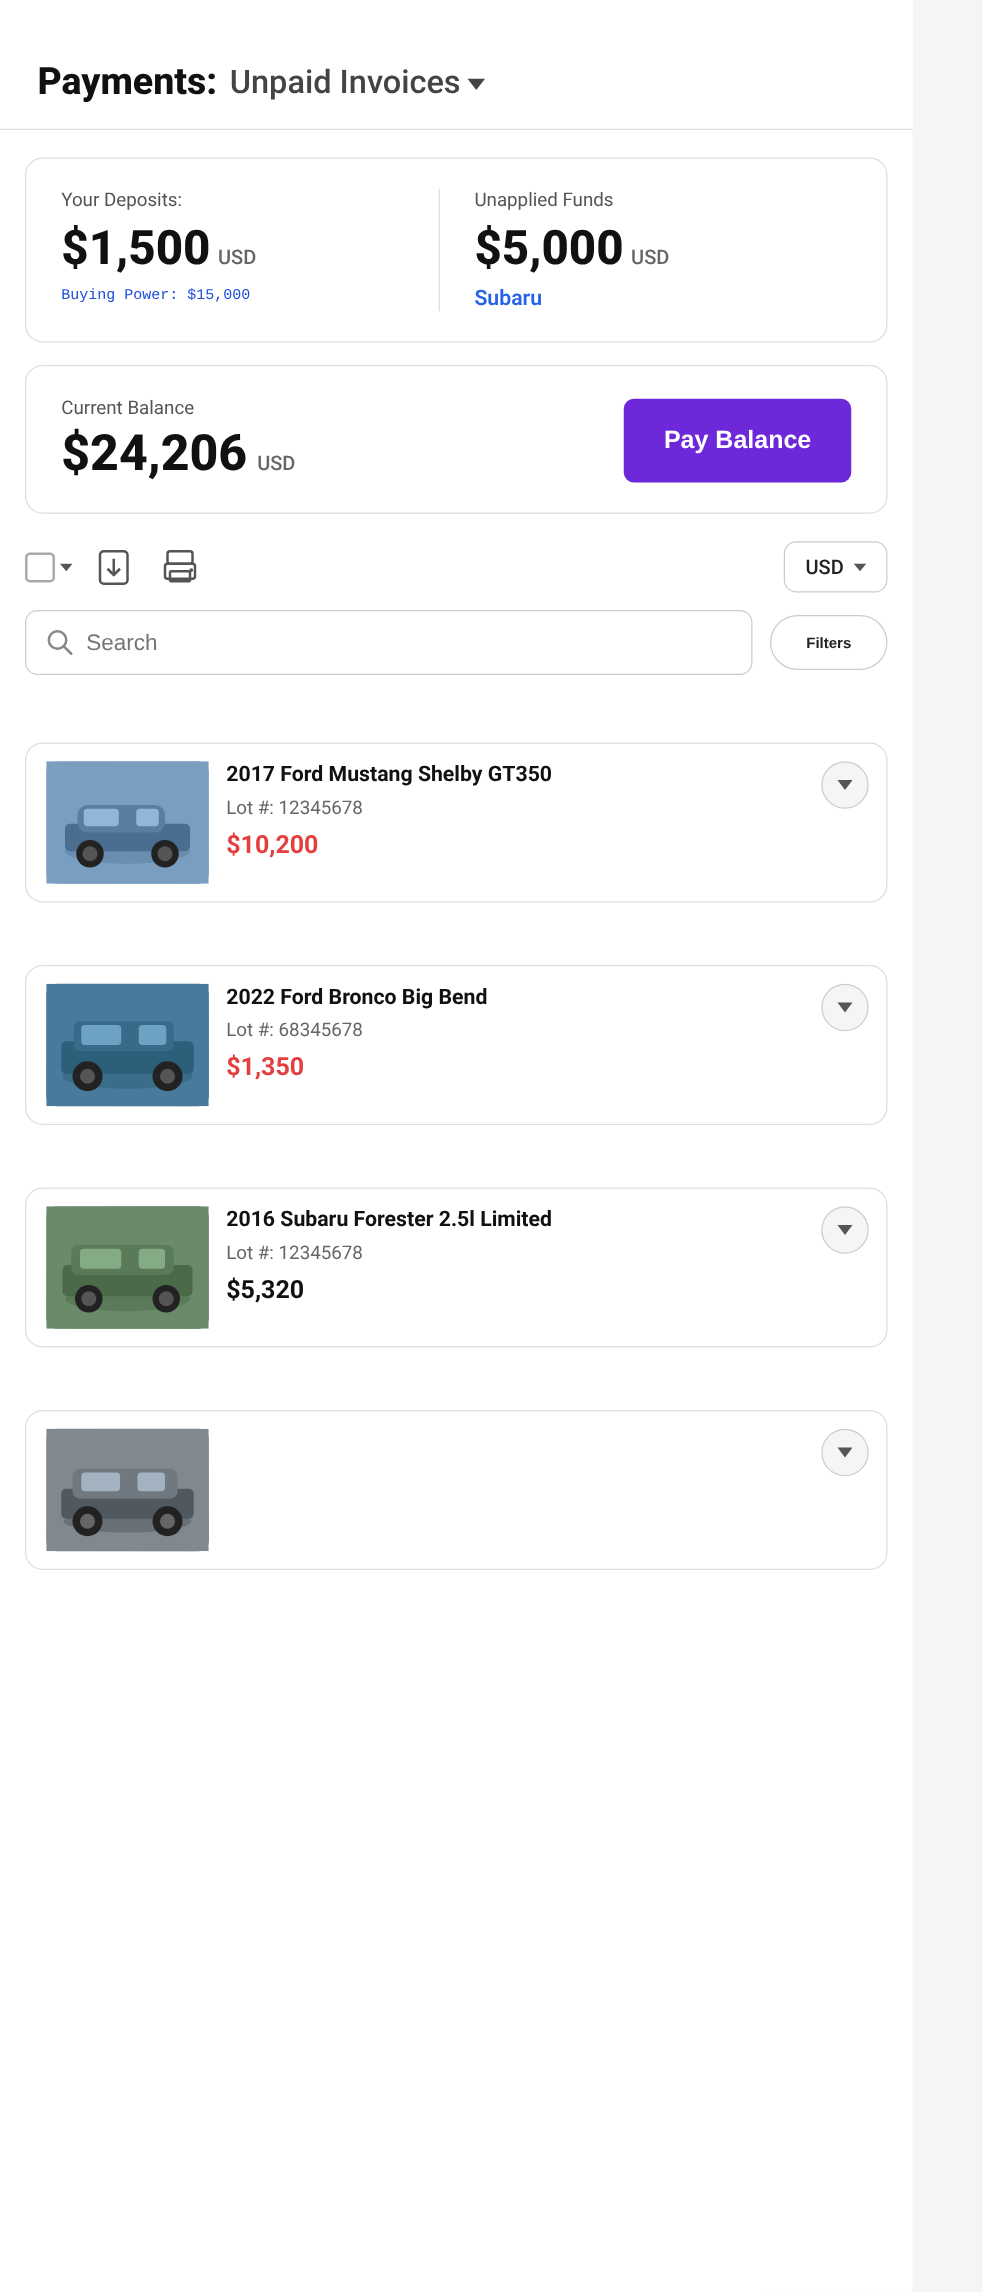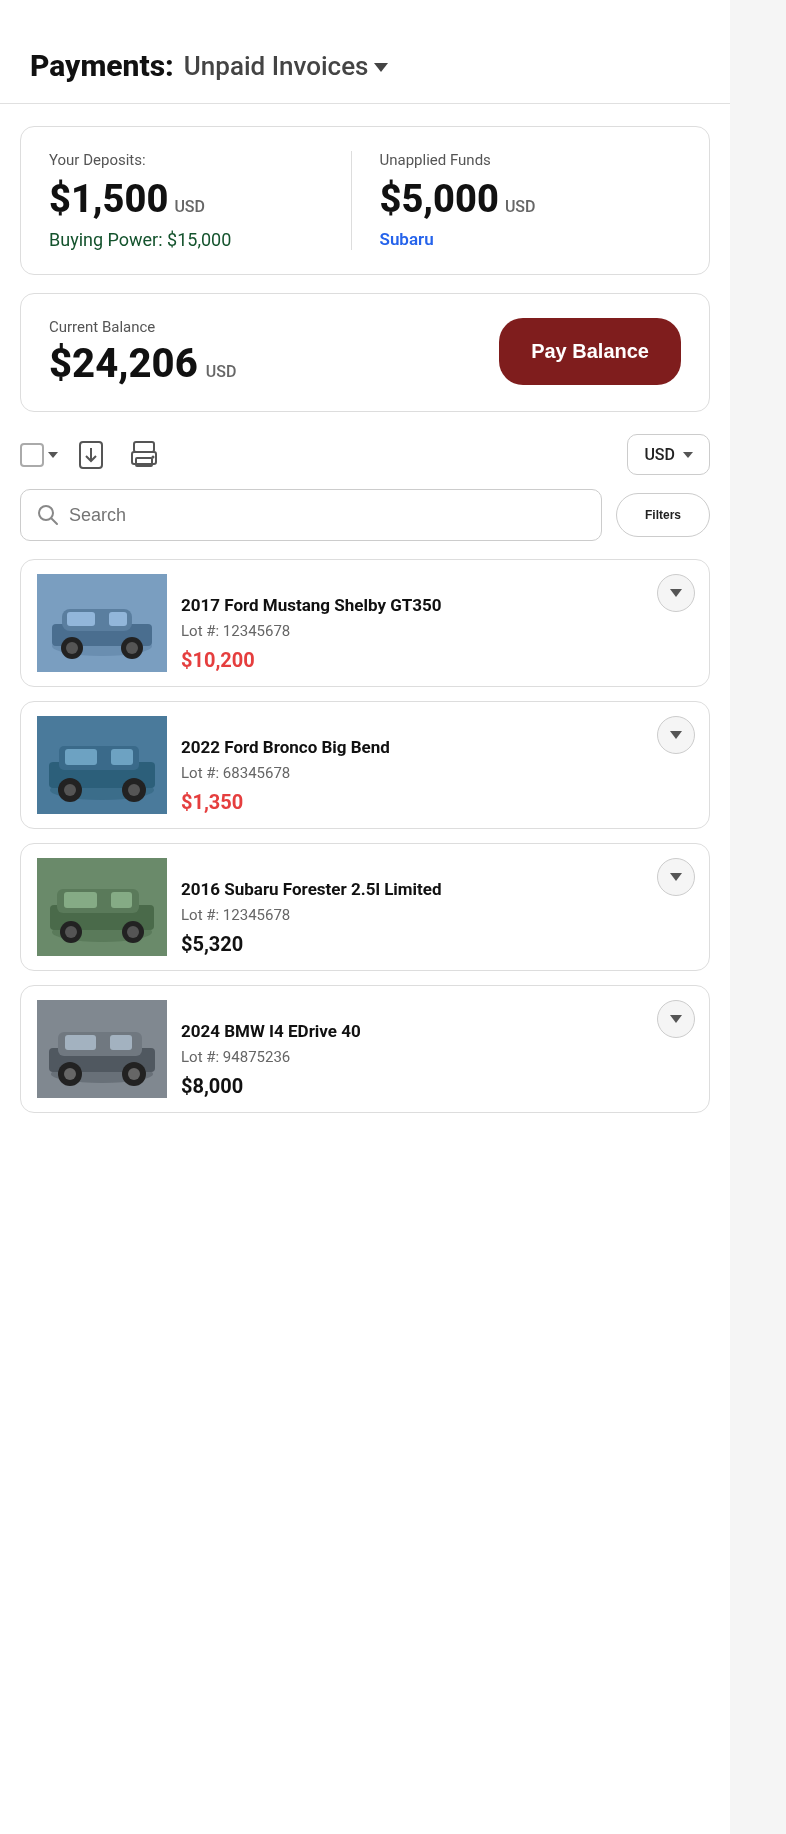--- a/index.html
+++ b/index.html
@@ -84,39 +84,40 @@
       display: flex;
       align-items: baseline;
       gap: 6px;
     }
     .deposit-amount .currency {
       font-size: 16px;
       font-weight: 500;
       color: #666;
     }
     .buying-power {
-      font-size: 18px;
-      color: #14532d;
+      font-size: 12px;
+      color: #1d4ed8;
       margin-top: 4px;
+      font-family: Liberation Mono, monospace;
     }
     .history-link {
       color: #2563eb;
       font-size: 17px;
       font-weight: 600;
       text-decoration: none;
       margin-top: 4px;
       cursor: pointer;
     }
     .balance-card {
       background: #fff;
       border: 1.5px solid #ddd;
       border-radius: 14px;
       padding: 24px 28px;
       display: flex;
-      align-items: flex-start;
+      align-items: flex-end;
       justify-content: space-between;
       margin-bottom: 22px;
     }
     .balance-left {
       display: flex;
       flex-direction: column;
       gap: 4px;
     }
     .balance-label {
       font-size: 15px;
@@ -129,24 +130,24 @@
       display: flex;
       align-items: baseline;
       gap: 8px;
     }
     .balance-amount .currency {
       font-size: 16px;
       font-weight: 500;
       color: #666;
     }
     .pay-balance-btn {
-      background: #7f1d1d;
+      background: #6d28d9;
       color: #fff;
       border: none;
-      border-radius: 24px;
+      border-radius: 8px;
       padding: 22px 32px;
       font-size: 20px;
       font-weight: 700;
       cursor: pointer;
       white-space: nowrap;
     }
     .toolbar {
       display: flex;
       align-items: center;
       justify-content: space-between;
@@ -247,24 +248,25 @@
     .vehicle-list {
       display: flex;
       flex-direction: column;
       gap: 14px;
     }
     .vehicle-card {
       background: #fff;
       border: 1.5px solid #ddd;
       border-radius: 14px;
       display: flex;
-      align-items: flex-end;
+      align-items: flex-start;
       padding: 14px 16px;
       gap: 14px;
       position: relative;
+      margin-top: 36px;
     }
     .vehicle-img-placeholder {
       width: 130px;
       height: 98px;
       border-radius: 8px;
       background: linear-gradient(135deg, #b0c4de 0%, #8fa8c8 50%, #6e8fa8 100%);
       flex-shrink: 0;
     }
     .vehicle-img-placeholder.bronco {
       background: linear-gradient(135deg, #6b8fa8 0%, #4a7a9b 50%, #2c5f7a 100%);
@@ -505,25 +507,20 @@
             <rect x="12" y="48" width="106" height="24" rx="4" fill="#505860"></rect>
             <rect x="21" y="32" width="84" height="24" rx="6" fill="#707880"></rect>
             <rect x="28" y="35" width="31" height="15" rx="3" fill="#b0c0d0" opacity="0.8"></rect>
             <rect x="73" y="35" width="22" height="15" rx="3" fill="#b0c0d0" opacity="0.8"></rect>
             <circle cx="33" cy="74" r="12" fill="#222"></circle>
             <circle cx="33" cy="74" r="6" fill="#666"></circle>
             <circle cx="97" cy="74" r="12" fill="#222"></circle>
             <circle cx="97" cy="74" r="6" fill="#666"></circle>
           </svg>
         </div>
-        <div class="vehicle-info">
-          <div class="vehicle-name">2024 BMW I4 EDrive 40</div>
-          <div class="vehicle-lot">Lot #: 94875236</div>
-          <div class="vehicle-price black">$8,000</div>
-        </div>
         <button class="vehicle-dropdown-btn">
           <span class="chevron-down-icon-sm"></span>
         </button>
       </div>
 
     </div>
   </div>
 </div>
 
 </body></html>

